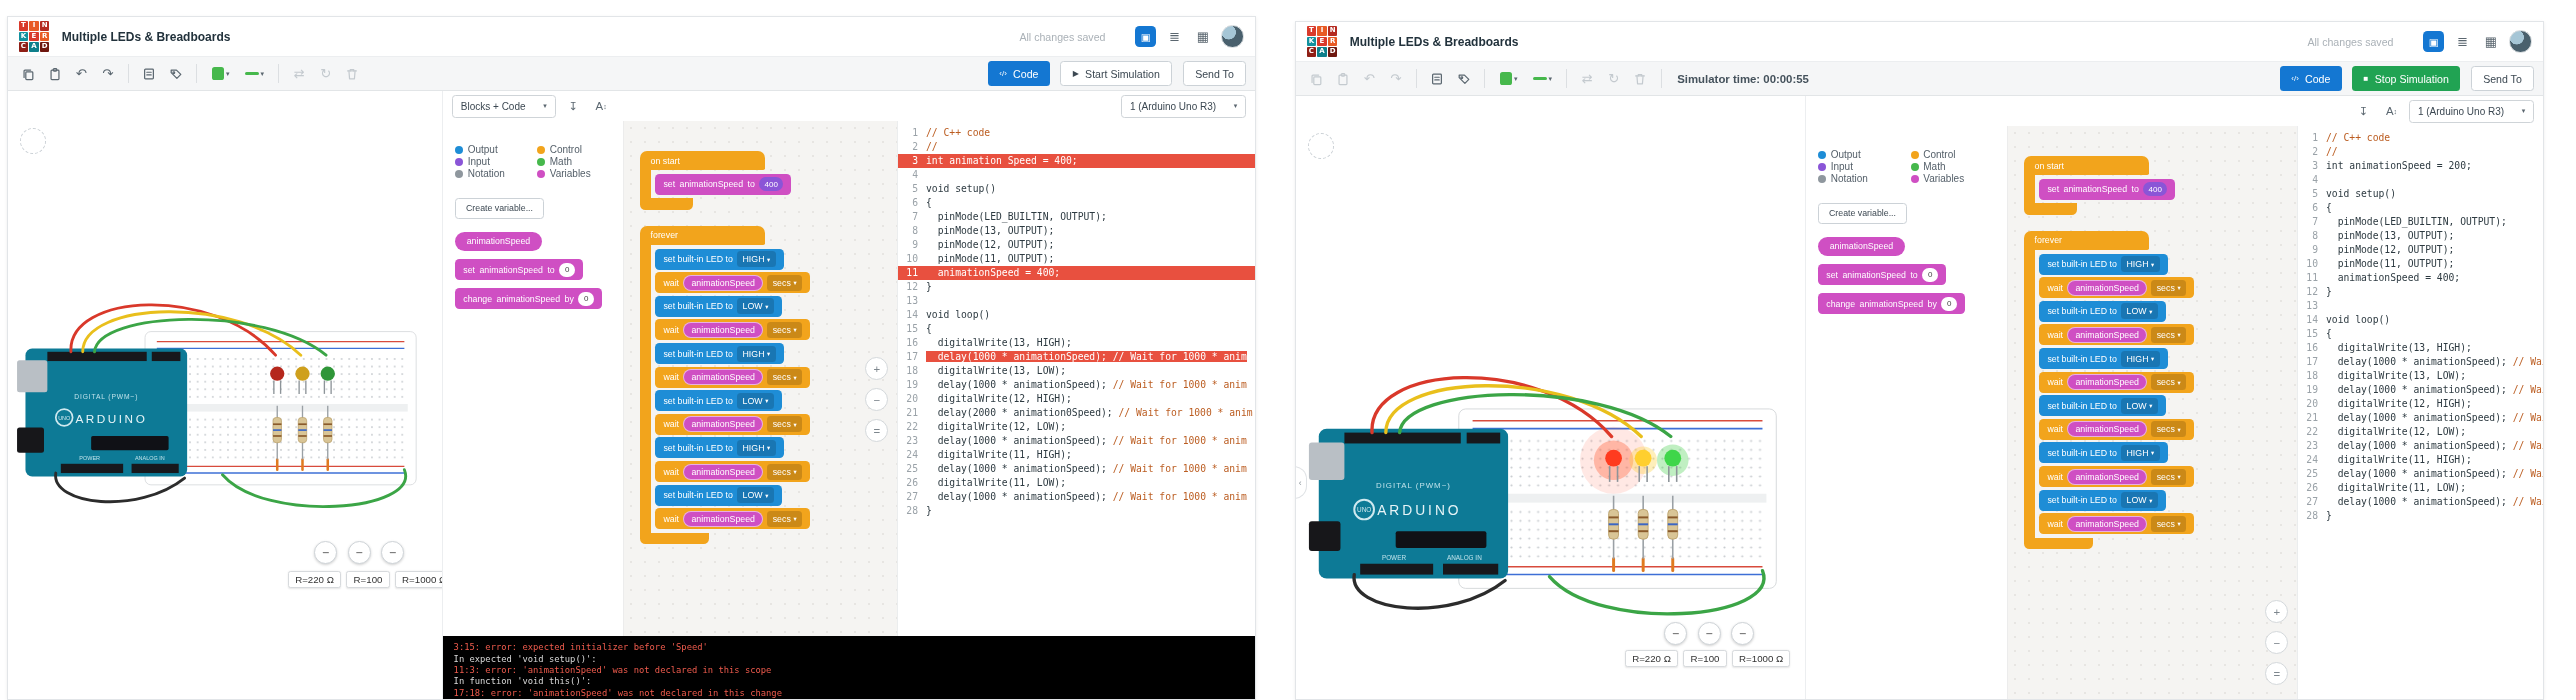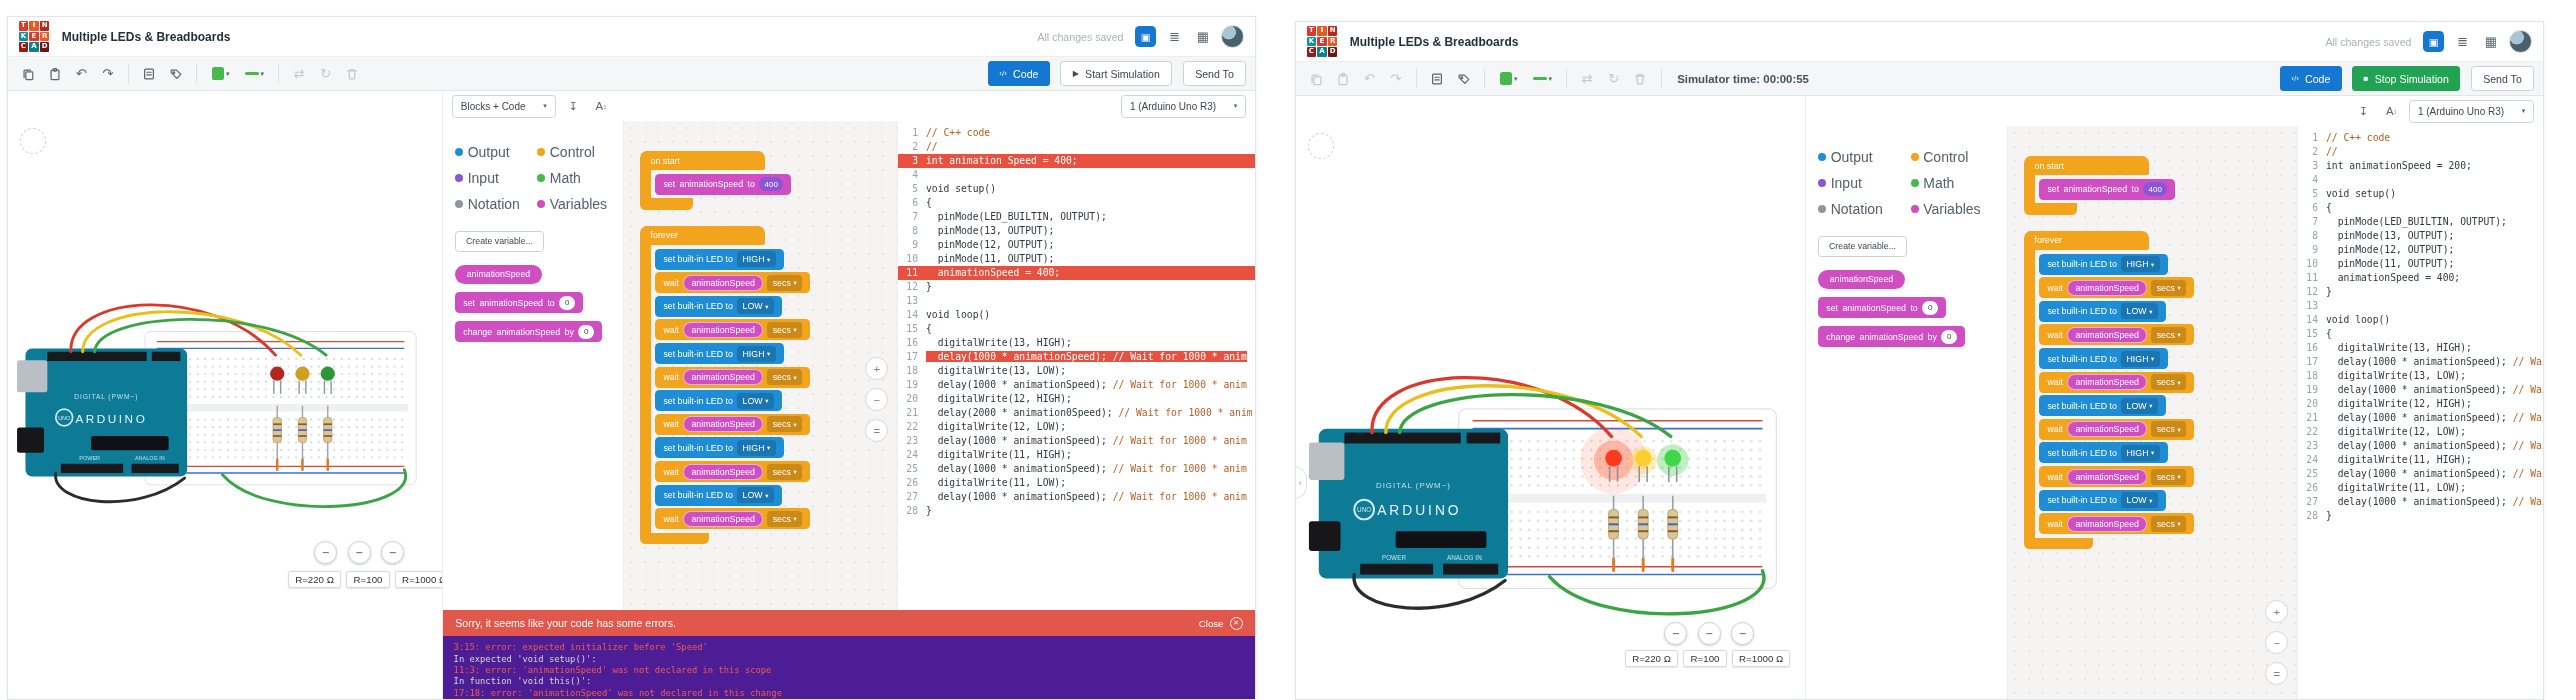--- a/index.html
+++ b/index.html
@@ -9,21 +9,21 @@
 .page{position:relative;width:2576px;height:700px;display:flex;align-items:flex-start}
 .window{background:#fff;border:0.9px solid #e2e5e8;box-shadow:0 0.9px 3.5px rgba(0,0,0,.07);display:flex;flex-direction:column;overflow:hidden}
 .win-left{width:1249px;height:684px;margin:16px 0 0 7px}
 .win-right{width:1249px;height:679px;margin:21px 0 0 39px}
 
 .topbar{height:39px;flex:none;display:flex;align-items:center;padding:0 10.6px;background:#fff}
 .logo{display:grid;grid-template-columns:repeat(3,9.7px);grid-auto-rows:9.7px;gap:0.9px;flex:none}
 .logo-cell{font:bold 7px/9.7px "DejaVu Sans",sans-serif;color:#fff;text-align:center;border-radius:0.9px}
 .doc-title{font-weight:bold;font-size:12px;color:#22323c;margin-left:12.3px;white-space:nowrap}
 .top-right{margin-left:auto;display:flex;align-items:center;gap:8.8px}
-.saved{color:#aab1b7;font-size:10.6px;margin-right:3px}
+.saved{color:#aab1b7;font-size:10.6px;margin-right:21px}
 .app-sq{width:21px;height:21px;border-radius:4.4px;background:#1477d2;color:#fff;font-size:10.6px;display:flex;align-items:center;justify-content:center}
 .top-icon{width:19.4px;height:19.4px;color:#5b6770;font-size:13px;display:flex;align-items:center;justify-content:center}
 .avatar{width:23px;height:23px;border-radius:50%;background:radial-gradient(circle at 32% 30%,#a6c6d6 0 34%,#49606d 36% 100%);border:0.9px solid #d5dadd}
 
 .toolbar{height:35px;flex:none;display:flex;align-items:center;gap:3.5px;padding:0 8.8px;background:#f5f6f7;border-top:0.9px solid #eceef0;border-bottom:0.9px solid #e2e5e7}
 .tb-icon{width:23px;height:23px;display:flex;align-items:center;justify-content:center;color:#5b6770;font-size:13px;border-radius:3.5px}
 .tb-icon.wide{width:30px;gap:1.8px}
 .tb-icon.disabled{color:#c4cacf}
 .tb-icon svg{width:14px;height:14px;stroke:currentColor;fill:none;stroke-width:1.4;stroke-linecap:round;stroke-linejoin:round}
 .tb-div{width:0.9px;height:19.4px;background:#dcdfe2;margin:0 5.3px;flex:none}
@@ -63,21 +63,21 @@
 .select{display:flex;align-items:center;gap:17.6px;border:0.9px solid #cfd4d8;border-radius:3.5px;height:23px;padding:0 8px;font-size:10px;color:#3c4852;background:#fff;white-space:nowrap}
 .select .caret{margin-left:auto}
 .ml-auto{margin-left:auto}
 .cp-icon{width:21px;height:21px;border-radius:3.5px;color:#5b6770;font-size:11.4px;display:flex;align-items:center;justify-content:center}
 .cp-icon small{font-size:7px}
 .cp-body{flex:1;display:flex;min-height:0}
 
 .palette{flex:none;display:flex;flex-direction:column;align-items:flex-start;gap:8px;padding:23px 10.6px 0 12.3px}
 .win-left .palette{width:180px}
 .win-right .palette{width:201px}
-.cat-grid{display:grid;grid-template-columns:1fr 1fr;gap:10px 7px;font-size:14px;color:#55606a;width:100%;margin-bottom:3.5px}
+.cat-grid{display:grid;grid-template-columns:1fr 1fr;gap:1px 7px;font-size:10px;color:#55606a;width:100%;margin-bottom:3.5px}
 .cat{display:flex;align-items:center;gap:4.4px}
 .cat-dot{width:8px;height:8px;border-radius:50%;flex:none}
 .create-var{border:0.9px solid #ccd2d7;border-radius:3.5px;height:21px;font-size:8.8px;display:inline-flex;align-items:center;padding:0 9.7px;background:#fff;color:#3c4852;margin-top:7px}
 .var-pill{background:#cf4fc3;color:#fff;height:19.4px;border-radius:10.6px;display:inline-flex;align-items:center;padding:0 11.4px;font-size:8.8px;margin-top:5.3px}
 
 .blk{display:inline-flex;align-items:center;gap:4.4px;height:21px;padding:0 8px;border-radius:4.4px;color:#fff;font-size:8.8px;width:max-content;white-space:nowrap}
 .block-magenta{background:#cf4fc3}
 .row-led{background:#1e8dd6}
 .row-wait{background:#f2a41c}
 .dd-chip{display:inline-flex;align-items:center;gap:2.6px;background:rgba(0,0,0,.16);border-radius:3.5px;height:16px;padding:0 5.3px}
@@ -108,21 +108,21 @@
 .code-main{color:#2d3a41}
 .code-comment{color:#bb5c20}
 .hl-full{background:#e8503f}
 .hl-full .ln-num,.hl-full .code-main,.hl-full .code-comment{color:#fff}
 .hl-part .code-main,.hl-part .code-comment{background:#e8503f;color:#fff}
 
 .error-overlay{position:absolute;left:0;right:0;bottom:0;z-index:5}
 .error-banner{background:#e2574c;color:#fff;font-size:10.6px;height:26px;display:flex;align-items:center;padding:0 12.3px}
 .close-group{margin-left:auto;display:flex;align-items:center;gap:6.2px;font-size:9.7px}
 .close-x{width:13px;height:13px;border:0.9px solid #fff;border-radius:50%;font-size:7px;display:flex;align-items:center;justify-content:center}
-.console{background:#4c1d95;height:63px;padding:6.2px 10.6px;font-family:"DejaVu Sans Mono","Liberation Mono",monospace;font-size:8.8px;line-height:11.4px;overflow:hidden}
+.console{background:#000000;height:63px;padding:6.2px 10.6px;font-family:"DejaVu Sans Mono","Liberation Mono",monospace;font-size:8.8px;line-height:11.4px;overflow:hidden}
 .c-line.error{color:#ef5b4d}
 .c-line.info{color:#d8d8d8}
 </style>
 </head>
 <body>
 
 <svg width="0" height="0" style="position:absolute" aria-hidden="true">
   <symbol id="i-copy" viewBox="0 0 16 16">
       <rect x="5.5" y="5.5" width="8" height="9" rx="1"></rect>
       <path d="M11 3.5H4.5a1 1 0 0 0-1 1V12"></path>
@@ -509,27 +509,20 @@
               <div class="code-line"><span class="ln-num">22</span><span class="ln-body"><span class="code-main">  digitalWrite(12, LOW);</span></span></div>
               <div class="code-line"><span class="ln-num">23</span><span class="ln-body"><span class="code-main">  delay(1000 * animationSpeed); </span><span class="code-comment">// Wait for 1000 * anim</span></span></div>
               <div class="code-line"><span class="ln-num">24</span><span class="ln-body"><span class="code-main">  digitalWrite(11, HIGH);</span></span></div>
               <div class="code-line"><span class="ln-num">25</span><span class="ln-body"><span class="code-main">  delay(1000 * animationSpeed); </span><span class="code-comment">// Wait for 1000 * anim</span></span></div>
               <div class="code-line"><span class="ln-num">26</span><span class="ln-body"><span class="code-main">  digitalWrite(11, LOW);</span></span></div>
               <div class="code-line"><span class="ln-num">27</span><span class="ln-body"><span class="code-main">  delay(1000 * animationSpeed); </span><span class="code-comment">// Wait for 1000 * anim</span></span></div>
               <div class="code-line"><span class="ln-num">28</span><span class="ln-body"><span class="code-main">}</span></span></div>
             </div>
         </div>
         <div class="error-overlay">
-          <div class="error-banner">
-            <span>Sorry, it seems like your code has some errors.</span>
-            <span class="close-group">
-              <span>Close</span>
-              <span class="close-x">✕</span>
-            </span>
-          </div>
           <div class="console">
               <div class="c-line error">3:15: error: expected initializer before 'Speed'</div>
               <div class="c-line info">In expected 'void setup()':</div>
               <div class="c-line error">11:3: error: 'animationSpeed' was not declared in this scope</div>
               <div class="c-line info">In function 'void this()':</div>
               <div class="c-line error">17:18: error: 'animationSpeed' was not declared in this change</div>
             </div>
         </div>
       </div>
     </div>

